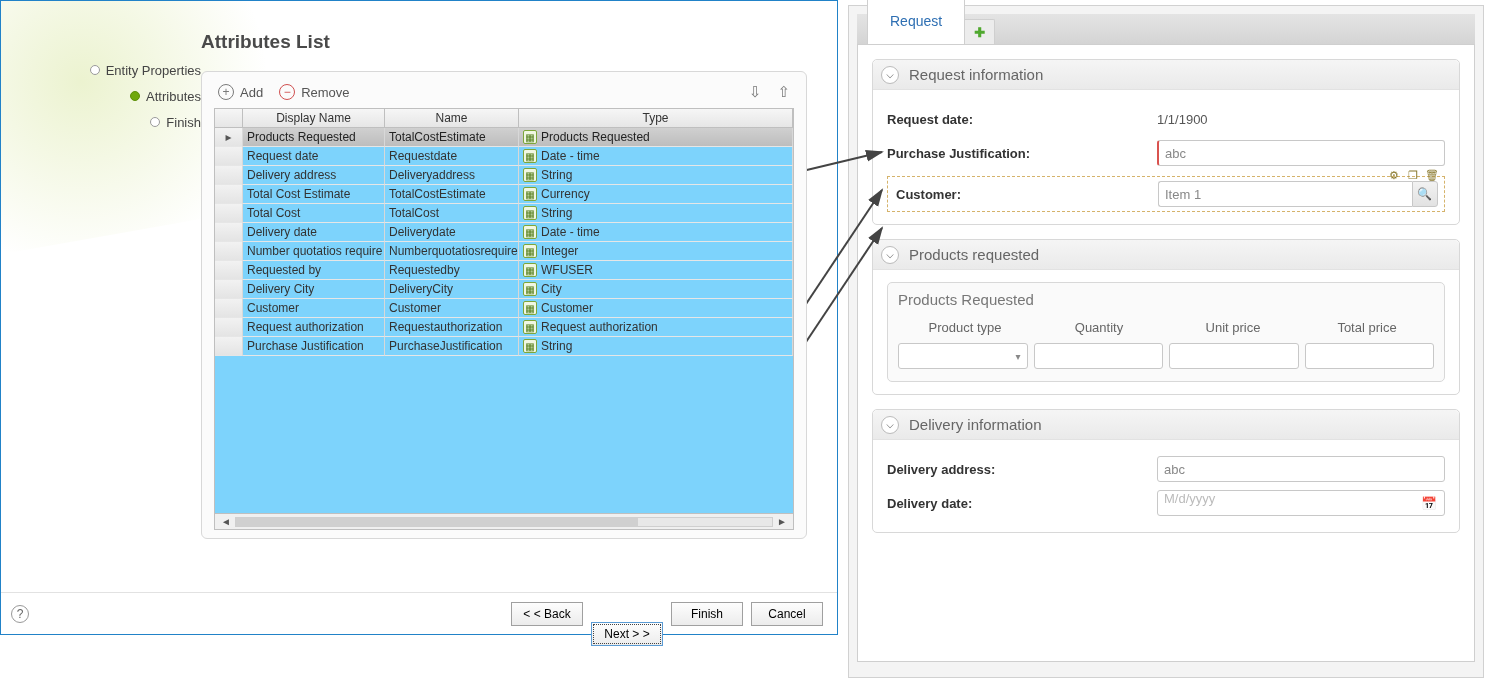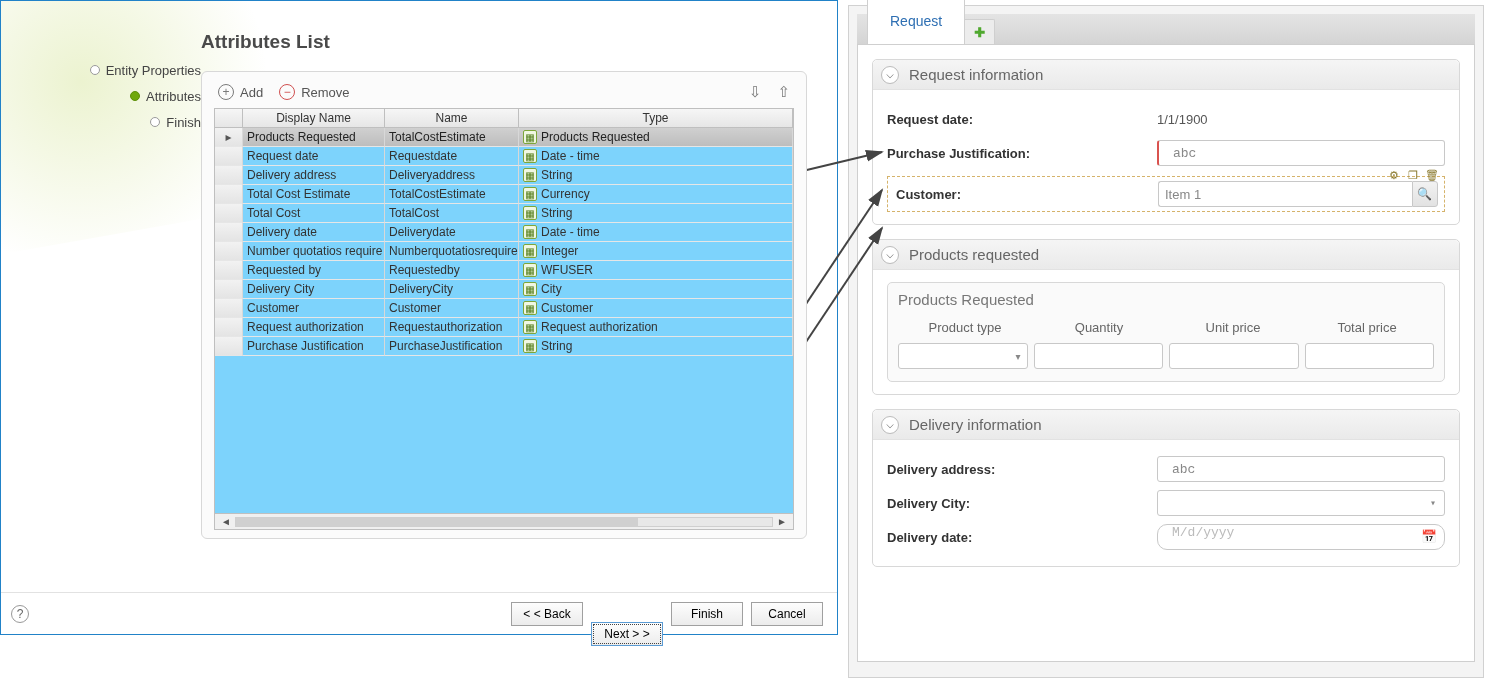--- a/index.html
+++ b/index.html
@@ -275,21 +275,21 @@
   .group-body { padding:12px 14px; }
   .form-row {
     display:flex; align-items:center;
     height:34px;
   }
   .form-label { width:270px; color:#333; font-size:13px;}
   .form-label.bold { font-weight:bold; }
   .form-value { flex:1; color:#555; }
   .textbox {
     flex:1;height:26px;border:1px solid #c8c8c8;border-radius:3px;
-    padding:0 14px;font-size:13px;color:#888;background:#fff;font-family:Liberation Mono, monospace;
+    padding:0 6px;font-size:13px;color:#888;background:#fff;
   }
   .textbox.req { border-left:2px solid #d9534f; }
   .cust-row {
     border:1px dashed #d5b36b;
     background:#fff;
     padding:4px 6px 4px 8px;
     margin-top:6px;
     display:flex;align-items:center;
     position:relative;
   }
@@ -324,21 +324,21 @@
   .ptable .pthead .pth {
     flex:1;text-align:center;color:#666;font-size:13px;padding:4px 0;
   }
   .ptable .ptrow { display:flex; gap:6px; margin-top:4px;}
   .ptable .ptrow .ptc {
     flex:1;height:26px;border:1px solid #c8c8c8;border-radius:3px;background:#fff;
     display:flex;align-items:center;justify-content:flex-end;padding:0 6px;color:#888;
   }
   .ptable .ptrow .ptc.dd { justify-content:flex-end;position:relative;}
   .ptable .ptrow .ptc.dd::after{content:"▾";color:#888;font-size:10px;}
-  .datebox { position:relative;border-radius:10px; }
+  .datebox { position:relative; }
   .datebox .cal {
     position:absolute;right:6px;top:50%;transform:translateY(-50%);
     color:#bbb;font-size:13px;
   }
   .selectbox { position:relative; }
   .selectbox::after {
     content:"▾";position:absolute;right:8px;top:50%;transform:translateY(-50%);
     color:#888;font-size:10px;
   }
 
@@ -552,24 +552,20 @@
       <div class="group-head">
         <span class="chev">⌵</span>
         <span>Delivery information</span>
       </div>
       <div class="group-body">
         <div class="form-row">
           <div class="form-label bold">Delivery address:</div>
           <input class="textbox" value="abc" style="">
         </div>
         <div class="form-row">
-          <div class="form-label bold">Delivery City:</div>
-          <div class="textbox selectbox"></div>
-        </div>
-        <div class="form-row">
           <div class="form-label bold">Delivery date:</div>
           <div class="textbox datebox">
             <span style="color:#bbb">M/d/yyyy</span>
             <span class="cal">📅</span>
           </div>
         </div>
       </div>
     </div>
 
   </div>

